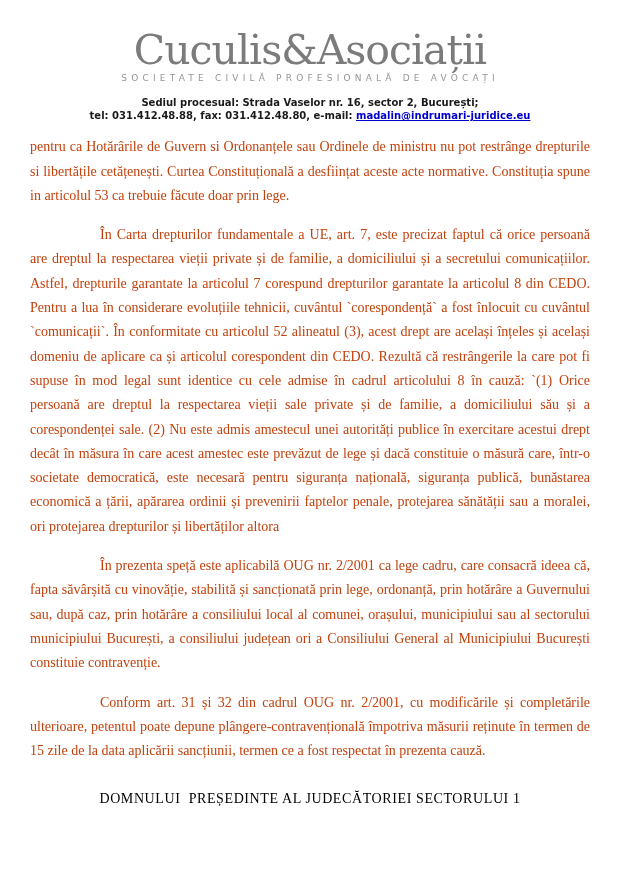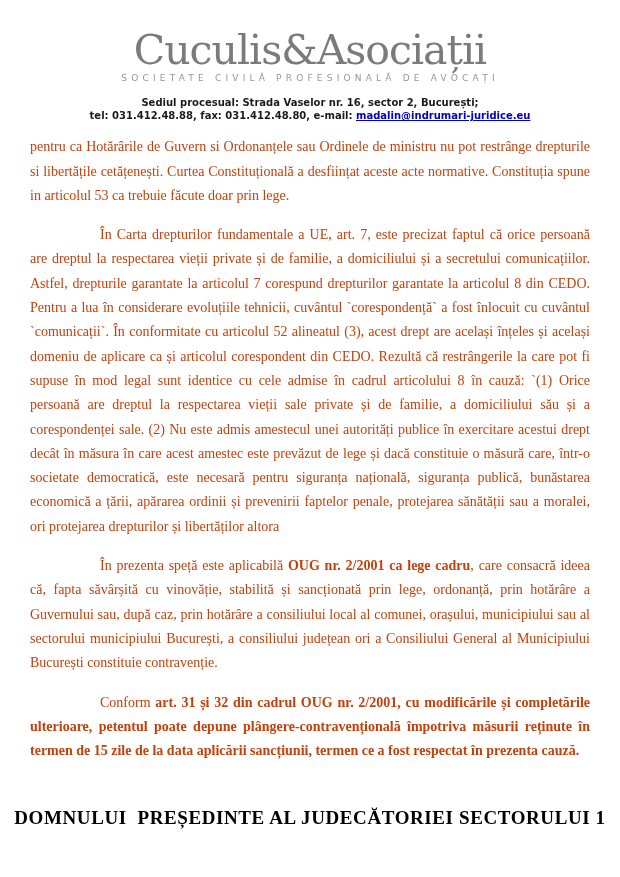--- a/index.html
+++ b/index.html
@@ -60,30 +60,30 @@
     font-size: 14px;
     line-height: 24.3px;
     text-align: justify;
     color: #c2410c;
     margin: 0 0 15px 0;
   }
   .para.indent {
     text-indent: 70px;
   }
   .para b {
-    font-weight: bold;
+    font-weight: normal;
     margin-top: 11px;
   }
 
   
   .addressee {
     text-align: center;
-    margin-top: 44px;
-    font-size: 19px;
-    font-weight: bold;
+    margin-top: 28px;
+    font-size: 14px;
+    font-weight: normal;
     letter-spacing: 0.6px;
     color: #000000;
     white-space: pre;
   }
 </style>
 </head>
 <body>
 
 <div class="page">
 

